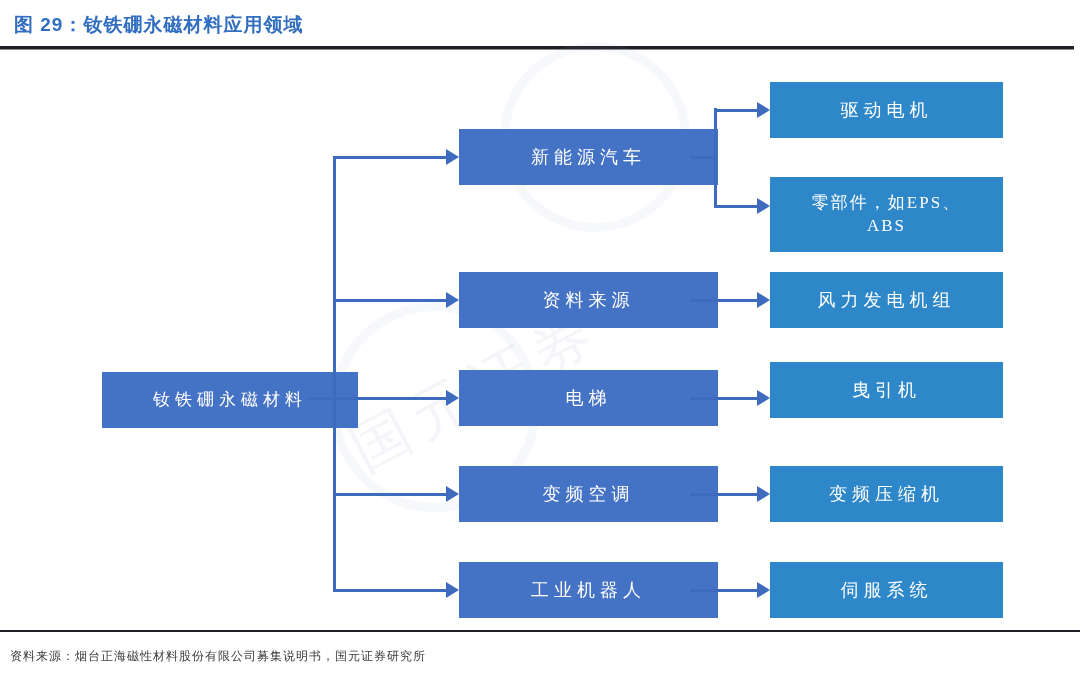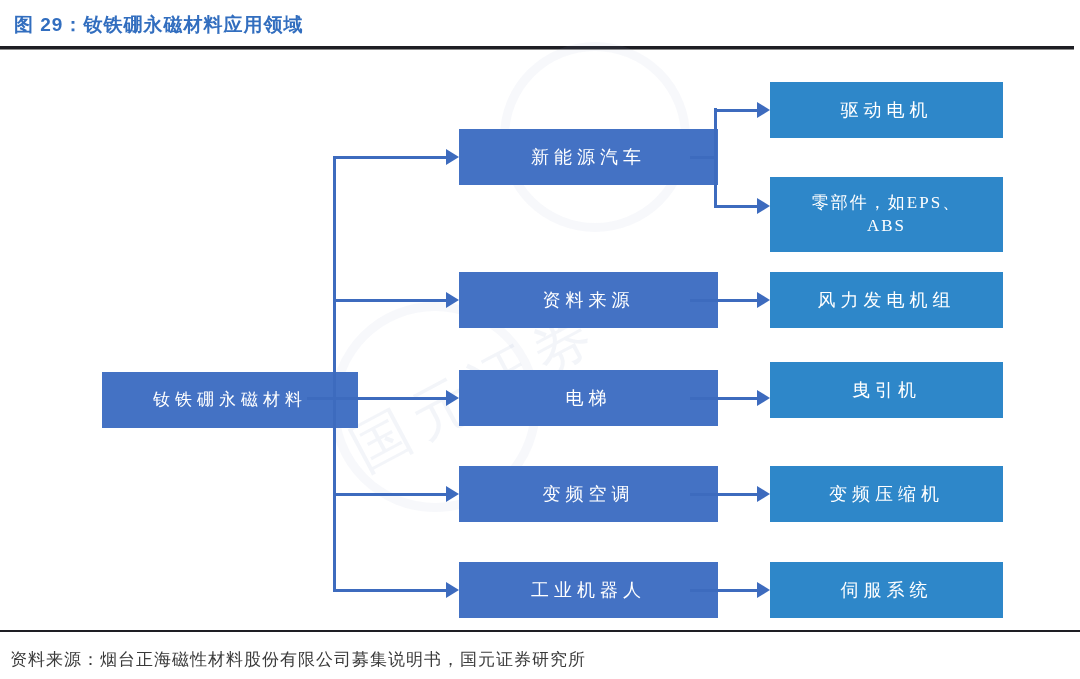--- a/index.html
+++ b/index.html
@@ -21,21 +21,21 @@
   .rule-top{
     position:absolute; left:0; top:46px; width:1074px; height:4px;
     background:var(--rule); border-bottom:1px solid #8a8a8a;
   }
   .rule-bottom{
     position:absolute; left:0; top:630px; width:1080px; height:2px;
     background:var(--rule);
   }
   .source{
     position:absolute; left:10px; top:648px;
-    font-size:17px; color:var(--source-text); letter-spacing:1px;
+    font-size:12px; color:var(--source-text); letter-spacing:1px;
     font-family:"Liberation Serif", serif;
   }
   .diagram{position:absolute; left:0; top:52px; width:1080px; height:575px;}
 
   .box{
     position:absolute; display:flex; align-items:center; justify-content:center;
     color:#ffffff; font-size:18px; letter-spacing:5px; text-align:center;
     white-space:pre-line; line-height:1.35;
     font-family:"Liberation Serif", serif;
   }

